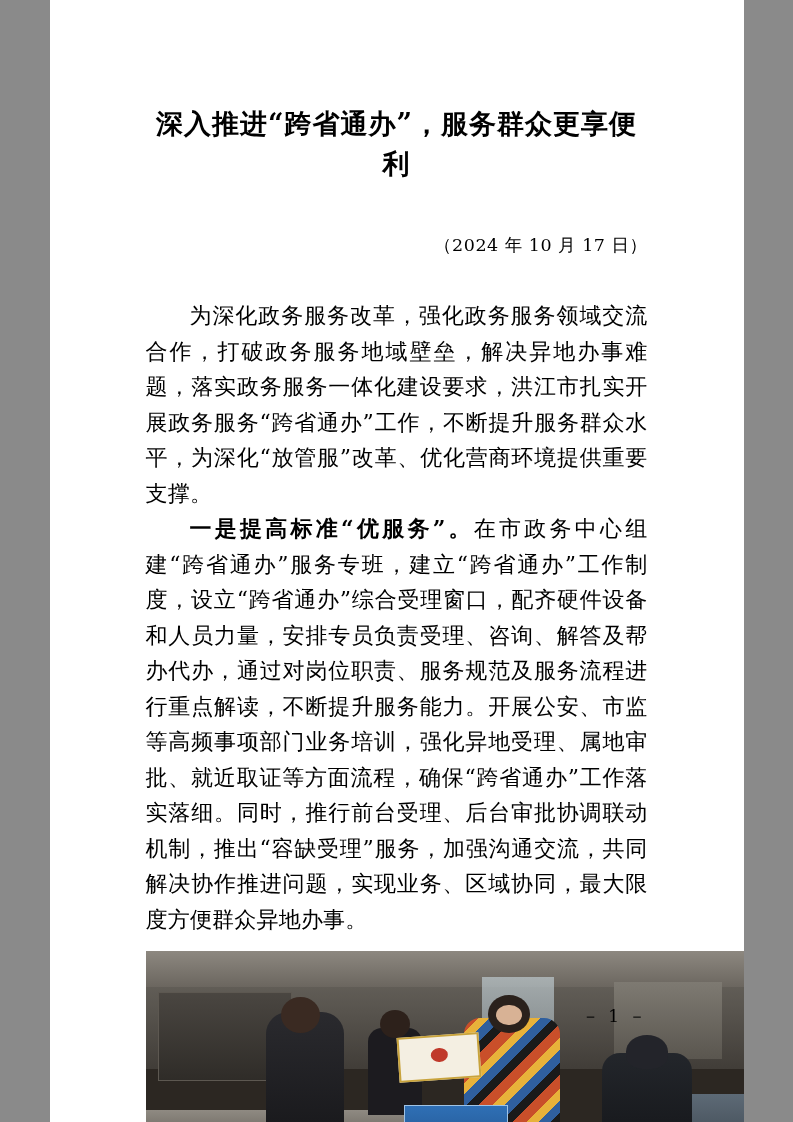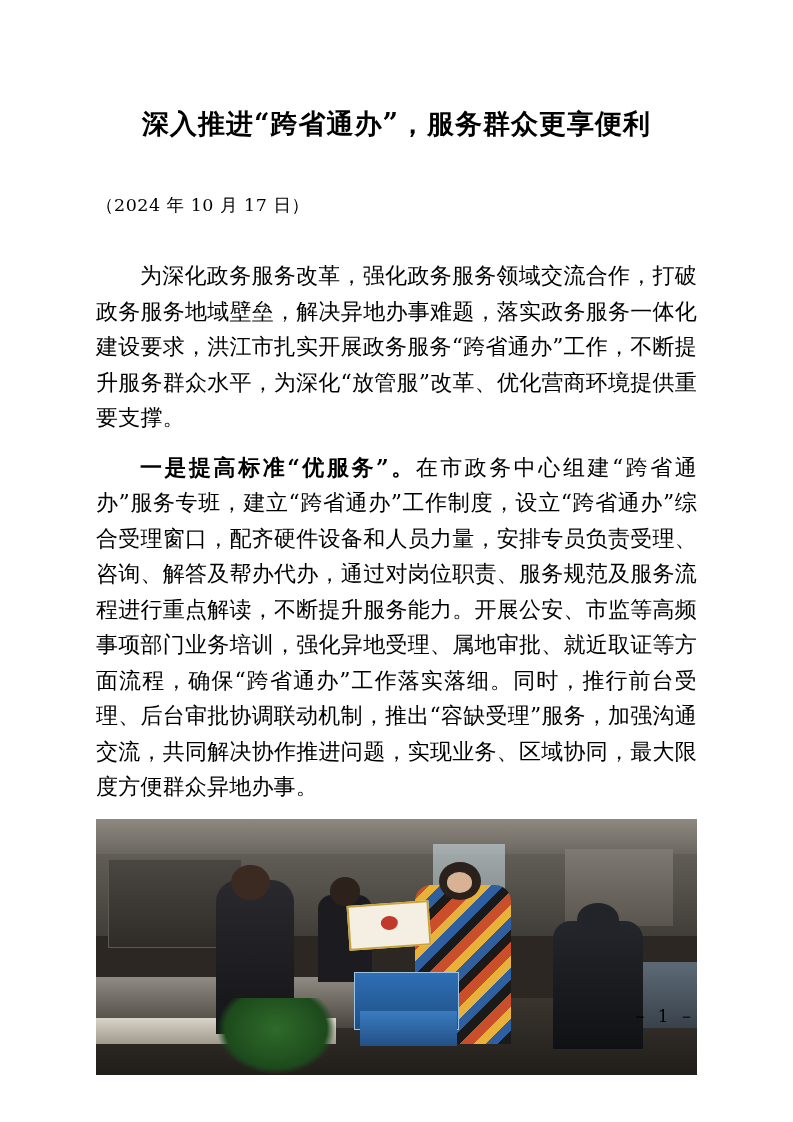--- a/index.html
+++ b/index.html
@@ -1,21 +1,21 @@
 <!DOCTYPE html>
 <html><head>
 <meta charset="utf-8">
 <style>
   html, body {
     margin: 0;
     padding: 0;
     background: #8a8a8a;
   }
   .page {
-    width: 793px;
+    width: 694px;
     height: 1122px;
     background: #ffffff;
     margin: 0 auto;
     position: relative;
     box-sizing: border-box;
     padding: 8px;
     overflow: hidden;
     font-family: "DejaVu Serif", "Liberation Serif", serif;
     color: #000000;
   }
@@ -41,38 +41,38 @@
     font-size: 17.5px;
     line-height: 30px;
     text-align: center;
     letter-spacing: 1px;
     margin: 0;
   }
   .dateline {
     font-family: "DejaVu Serif", "Liberation Serif", serif;
     font-size: 17.5px;
     line-height: 30px;
-    text-align: left;
+    text-align: right;
     letter-spacing: 0.5px;
     margin: 12px 0 16px 0;
   }
   .body-text {
     margin-top: 38px;
   }
   .para {
     font-family: "DejaVu Serif", "Liberation Serif", serif;
     font-size: 22px;
     line-height: 35.5px;
     text-align: justify;
     text-justify: inter-ideograph;
     text-indent: 2em;
     margin: 0;
     letter-spacing: 0.2px;
   }
-  .para + .para { margin-top: 14px; }
+  .para + .para { margin-top: 0; }
   .lead {
     font-weight: bold;
   }
   .figure {
     margin: 14px 0 0 0;
     width: 100%;
     display: block;
   }
   .photo {
     width: 601px;

